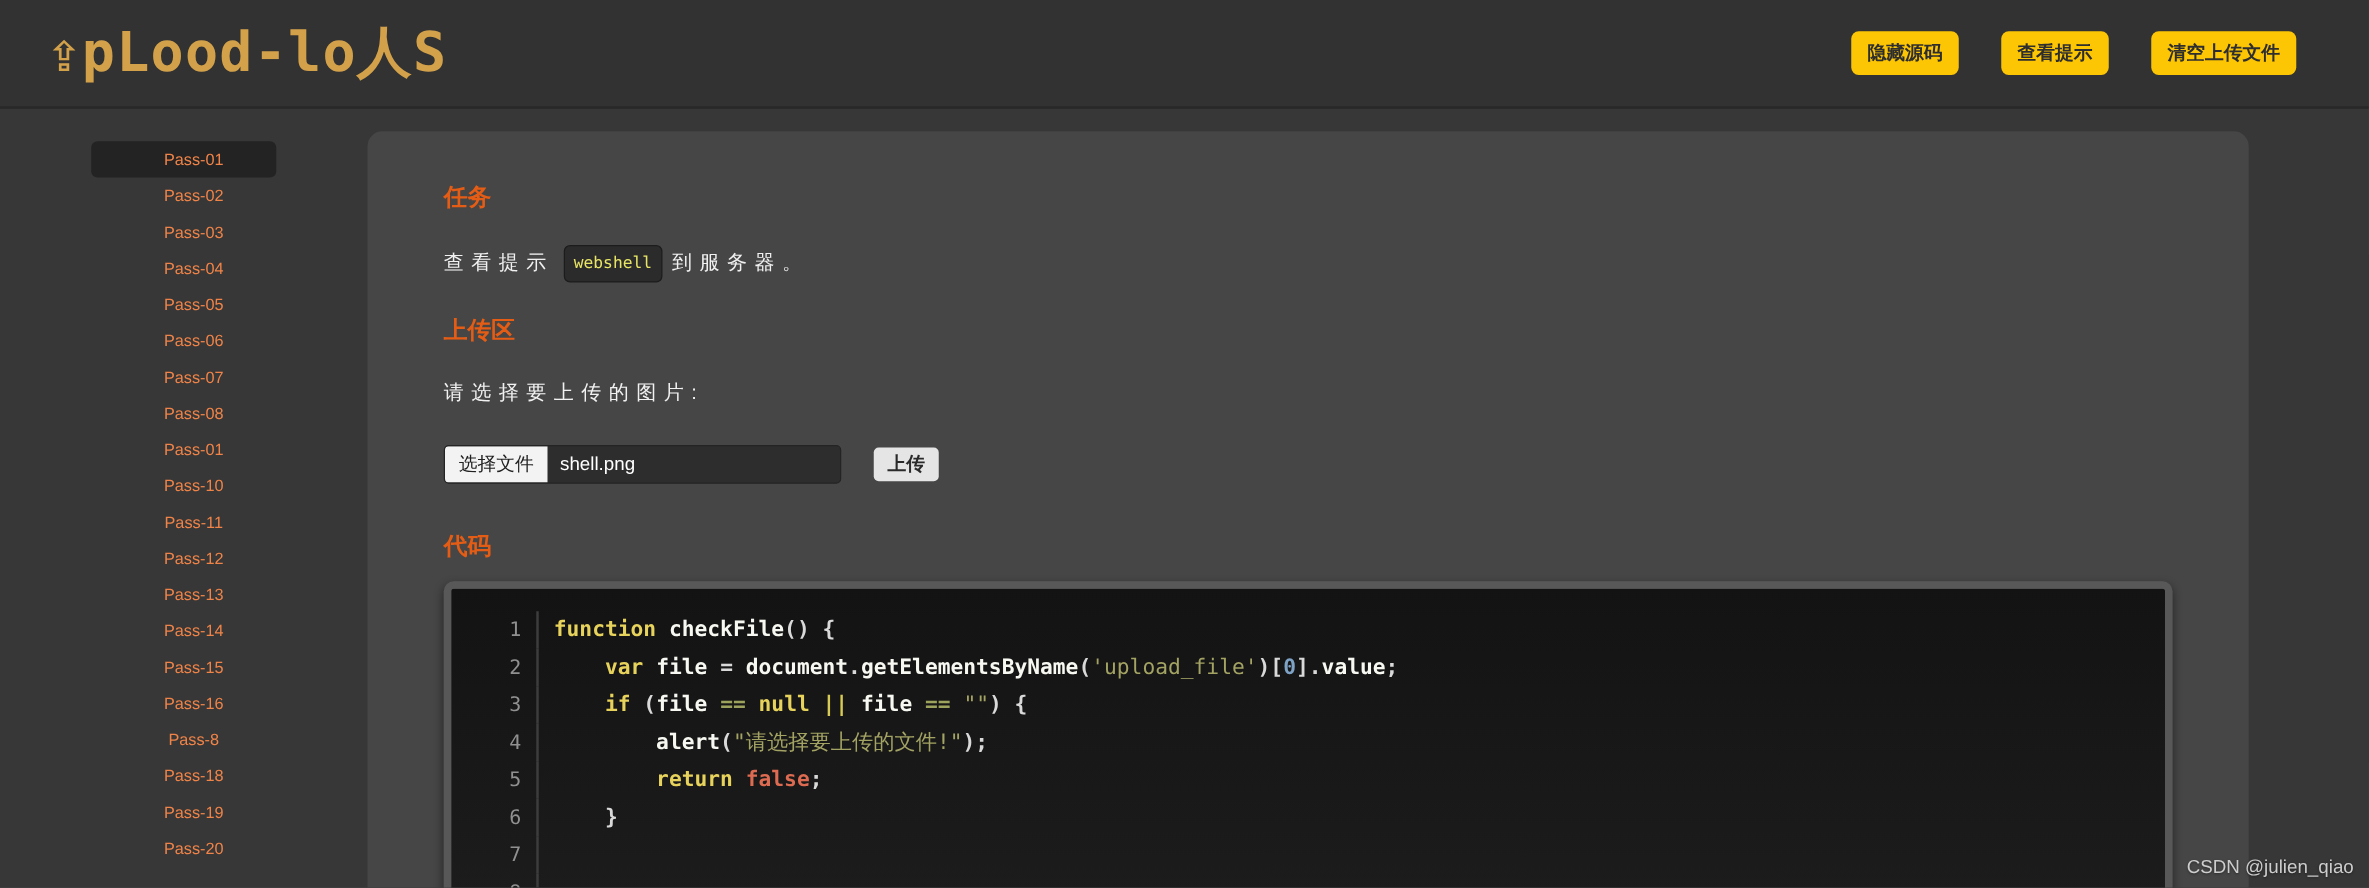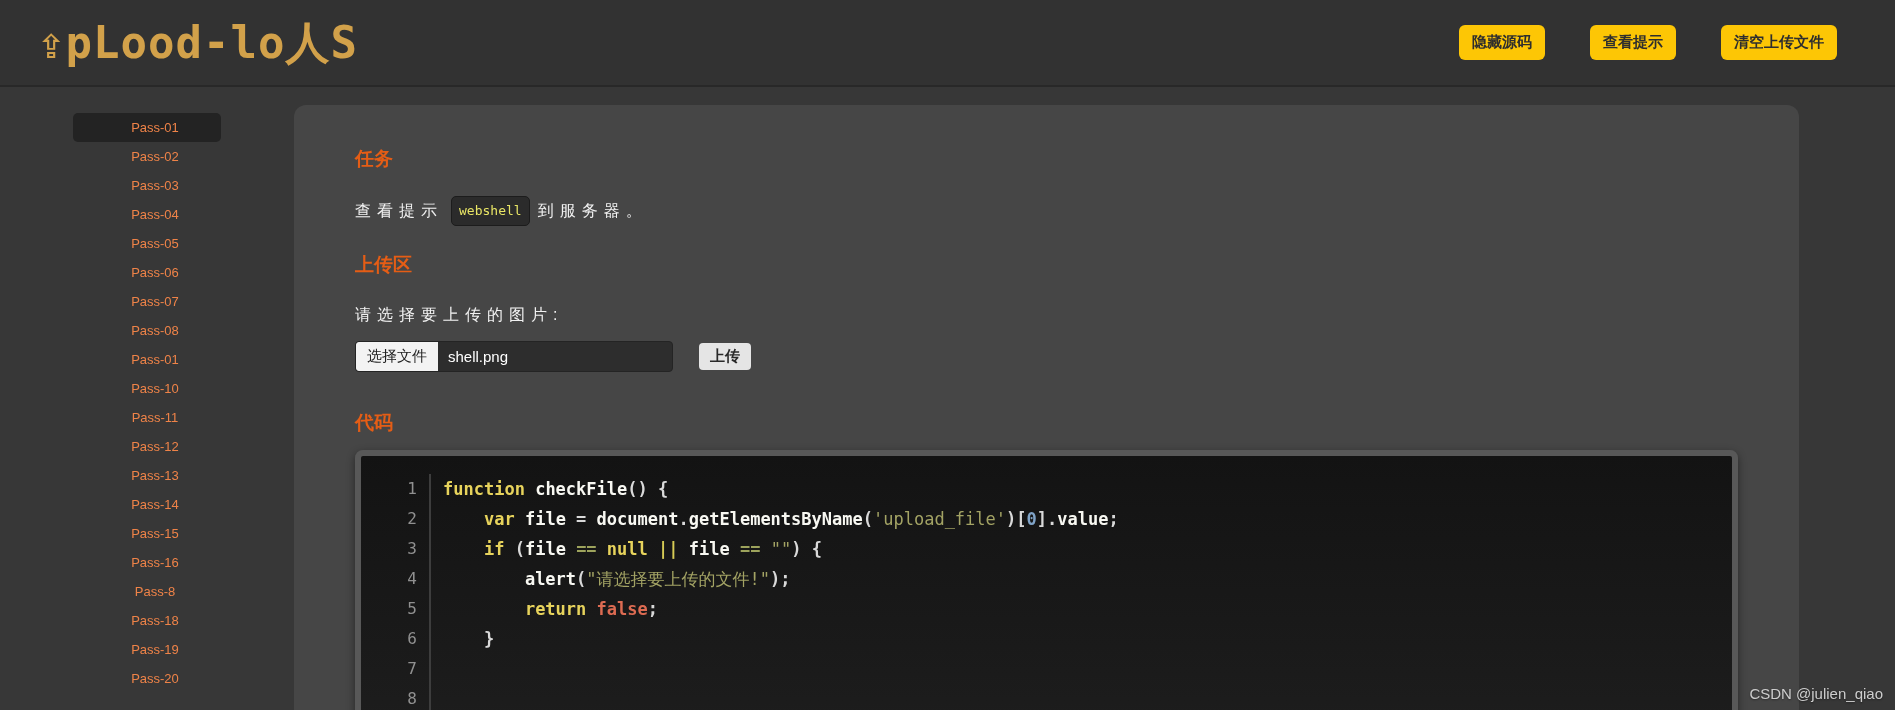--- a/index.html
+++ b/index.html
@@ -12,21 +12,21 @@
   
   .header {
     height:87px; background:#323232; border-bottom:2px solid #282828;
     display:flex; align-items:center; padding:0 58px 0 38px;
   }
   .logo {
     font-family:"DejaVu Sans Mono",monospace;
     font-weight:bold; font-size:44px; color:#d2a14a; letter-spacing:1px;
     line-height:78px; user-select:none;
   }
-  .header-buttons { margin-left:auto; display:flex; gap:45px;justify-content:center; }
+  .header-buttons { margin-left:auto; display:flex; gap:34px;justify-content:center; }
   .hbtn {
     background:#fdc605; color:#2e2e2e; font-weight:bold; font-size:15px;
     border:none; border-radius:6px; padding:8px 13px; cursor:pointer;
     font-family:"Liberation Sans","DejaVu Sans",sans-serif;
   }
   
   .sidebar { position:absolute; left:0; top:78px; width:294px; padding-top:35px; }
   .side-item {
     width:148px; height:29px; line-height:29px; margin:0 auto;
     text-align:center; color:#ef8348; font-size:13px; cursor:pointer;
@@ -34,21 +34,21 @@
     padding-left:16px;
   }
   .side-item.active { background:#232323; }
   
   .panel {
     position:absolute; left:294px; top:105px; width:1505px; bottom:-40px;
     background:#464646; border-radius:12px; padding:43px 0 0 61px;
   }
   .sec-heading { color:#e55d15; font-size:19px; font-weight:bold; line-height:22px; }
   .para { color:#f1f1f1; font-size:16px; letter-spacing:6px; line-height:22px; }
-  .mt26{margin-top:26px;} .mt28{margin-top:28px;} .mt30{margin-top:15px;}
+  .mt26{margin-top:26px;} .mt28{margin-top:28px;} .mt30{margin-top:30px;}
   .mt50{margin-top:40px;} .mt16{margin-top:16px;}
   .code-badge {
     display:inline-block; letter-spacing:0; margin:0 8px;
     font-family:"DejaVu Sans Mono",monospace; font-size:13px;
     color:#e8e565; background:#2b2b2b; border:1px solid #1c1c1c;
     padding:3px 7px; border-radius:5px; vertical-align:1px;
   }
   
   .file-row { display:flex; align-items:center; }
   .file-box {

